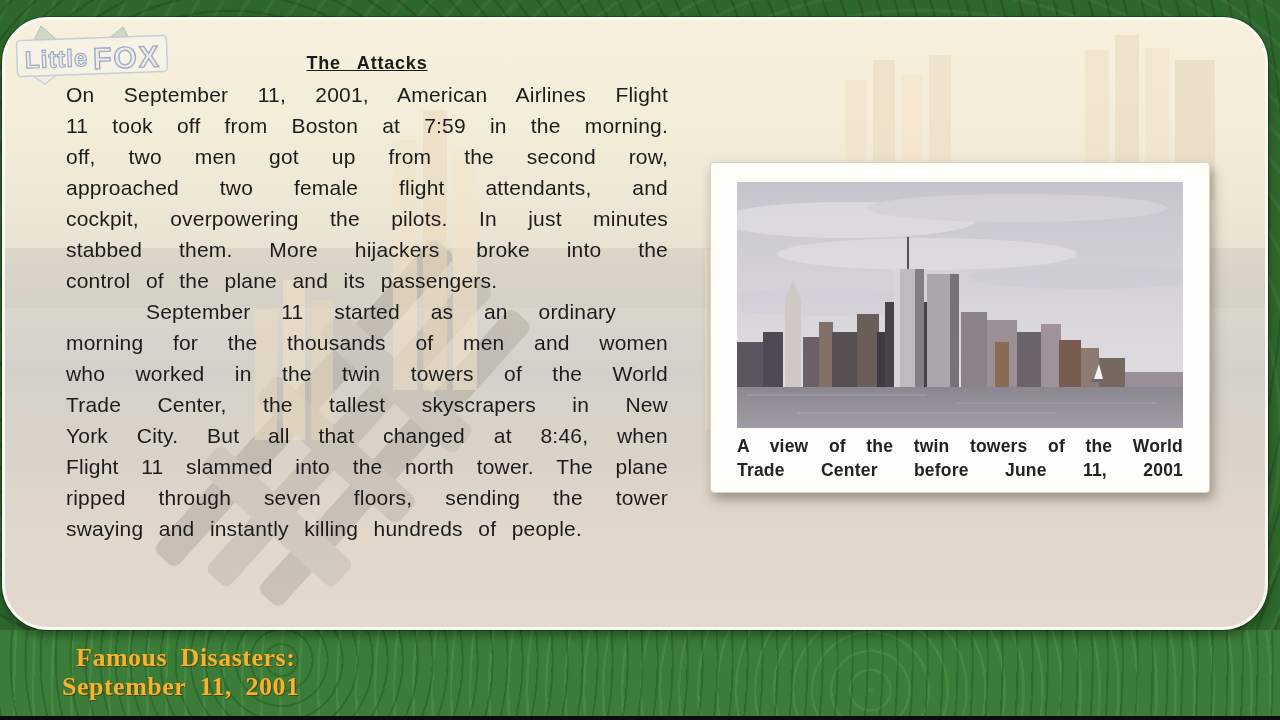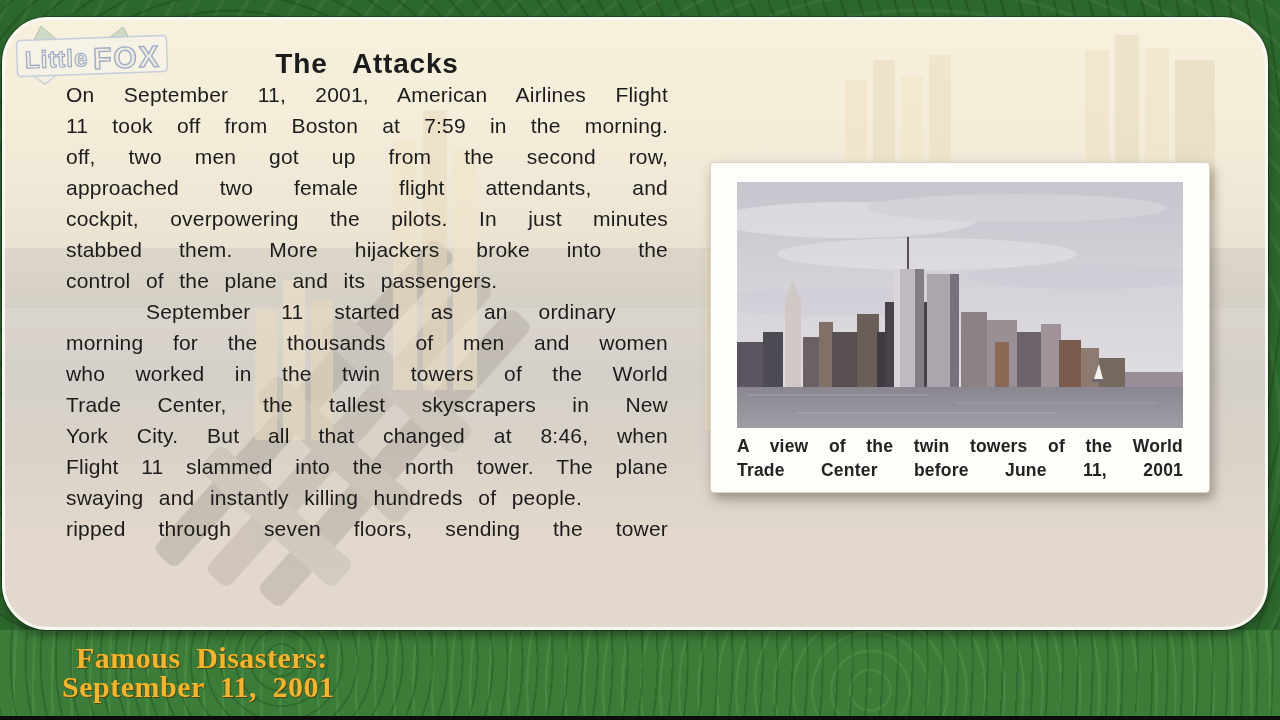--- a/index.html
+++ b/index.html
@@ -30,21 +30,21 @@
       #f7f0dd 0%, #f4edda 16%, #ece5d3 34%, #ddd8d0 50%,
       #d7d3cc 58%, #ddd6cc 70%, #e6dbce 84%, #e9ded1 100%);
     overflow:hidden;
   }
   .watermark{position:absolute;inset:0;pointer-events:none;}
   
   .story{
     position:absolute;left:61px;top:28px;width:602px;color:#1c1c1c;
     font-size:21px;line-height:31px;letter-spacing:.2px;word-spacing:.45em;
   }
-  .story-title{font-weight:bold;text-align:center;font-size:28px;line-height:31px;letter-spacing:.8px;word-spacing:.6em;}
+  .story-title{font-weight:bold;text-align:center;font-size:18px;line-height:31px;letter-spacing:.8px;word-spacing:.6em;text-decoration:underline;}
   .tline{text-align:left;white-space:nowrap;}
   .tline.just{white-space:normal;text-align:justify;text-align-last:justify;}
   .tline.ind{padding-left:80px;padding-right:52px;}
   
   .polaroid{
     position:absolute;left:705px;top:142px;width:498px;height:329px;
     background:#fdfdfa;border:1px solid #d9d4c6;border-radius:4px;
     box-shadow:3px 6px 12px rgba(70,60,50,.45);
   }
   .photo{
@@ -53,21 +53,21 @@
   }
   .caption{
     position:absolute;left:26px;top:272px;width:446px;color:#232323;
     font-size:17.5px;line-height:23.5px;letter-spacing:.2px;word-spacing:.4em;font-weight:bold;
   }
   .caption .tline.just{text-align:justify;text-align-last:justify;}
   
   .footer-title{
     position:absolute;left:60px;top:643px;
     font-family:"Liberation Serif",serif;font-weight:bold;
-    font-size:30px;line-height:29px;letter-spacing:.5px;word-spacing:.25em;
+    font-size:26px;line-height:29px;letter-spacing:.5px;word-spacing:.25em;
     color:#f2b52f;
     text-shadow:1px 1px 0 rgba(80,45,5,.65), -1px 0 0 rgba(120,70,10,.35);
   }
   .footer-line1{padding-left:16px;}
   .footer-line2{padding-left:2px;}
   
   .logo{position:absolute;left:6px;top:4px;width:170px;height:64px;}
 </style>
 </head>
 <body>
@@ -122,22 +122,22 @@
           <div class="tline just">approached two female flight attendants, and</div>
           <div class="tline just">cockpit, overpowering the pilots. In just minutes</div>
           <div class="tline just">stabbed them. More hijackers broke into the</div>
           <div class="tline">control of the plane and its passengers.</div>
           <div class="tline just ind">September 11 started as an ordinary</div>
           <div class="tline just">morning for the thousands of men and women</div>
           <div class="tline just">who worked in the twin towers of the World</div>
           <div class="tline just">Trade Center, the tallest skyscrapers in New</div>
           <div class="tline just">York City. But all that changed at 8:46, when</div>
           <div class="tline just">Flight 11 slammed into the north tower. The plane</div>
+          <div class="tline just">ripped through seven floors, sending the tower</div>
           <div class="tline">swaying and instantly killing hundreds of people.</div>
-          <div class="tline just">ripped through seven floors, sending the tower</div>
         </div>
     </div>
 
     <div class="polaroid">
       <div class="photo">
         <svg width="446" height="246" viewBox="0 0 446 246">
           <defs>
             <linearGradient id="sky" x1="0" y1="0" x2="0" y2="1">
               <stop offset="0" stop-color="#c6c4cd"></stop>
               <stop offset="0.55" stop-color="#d6d3da"></stop>

